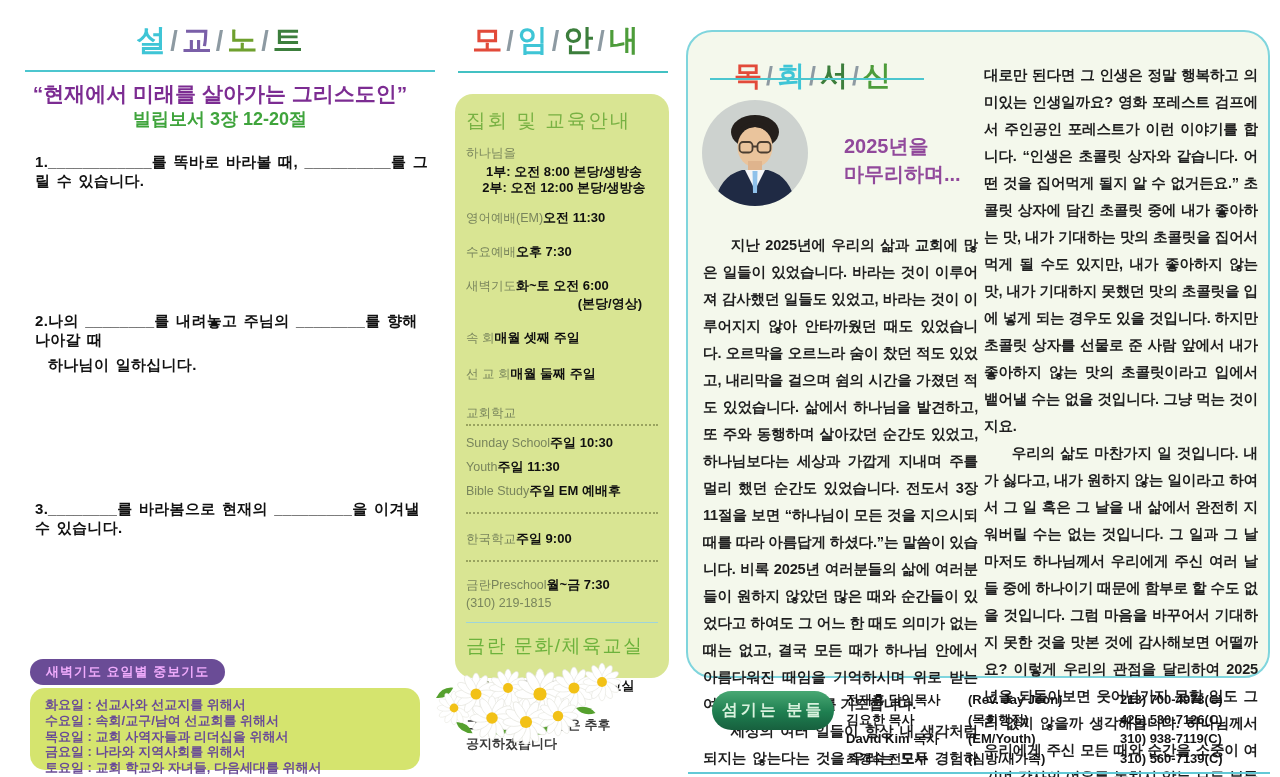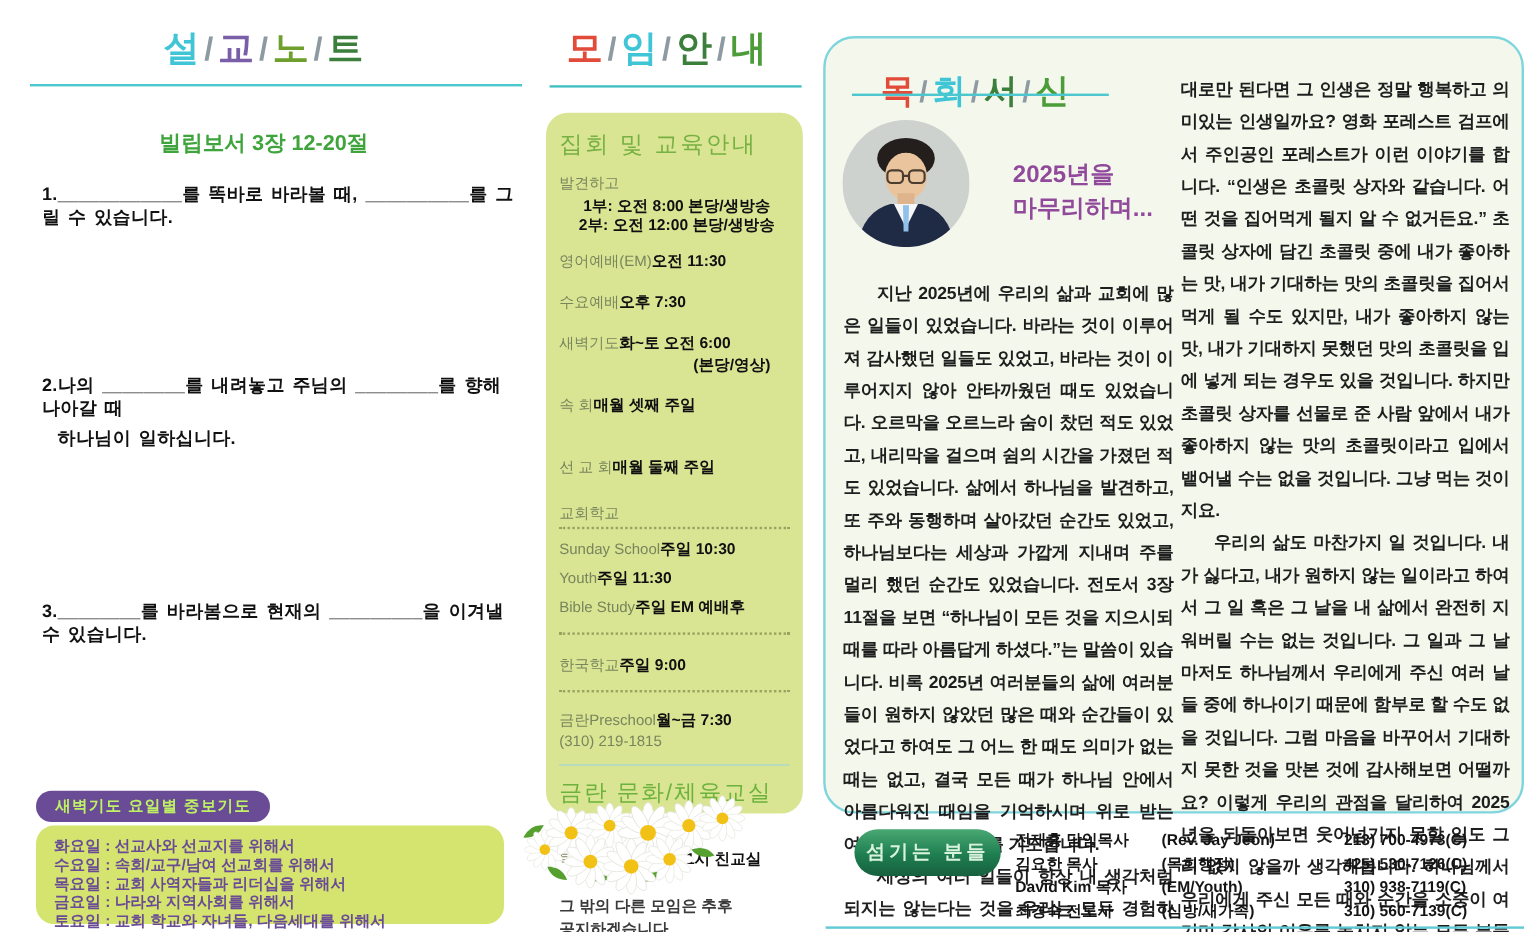--- a/index.html
+++ b/index.html
@@ -16,21 +16,21 @@
   
   .hdr-left{left:0;top:22;width:440px;text-align:center;}
   .sermon-title{position:absolute;left:0;top:80px;width:440px;text-align:center;
                 font-size:21px;font-weight:bold;color:#7c2c92;}
   .sermon-subtitle{position:absolute;left:0;top:107px;width:440px;text-align:center;
                    font-size:18px;font-weight:bold;color:#3fa43c;}
   .item{position:absolute;left:35px;width:400px;font-size:15px;font-weight:bold;
         color:#111;word-spacing:2px;letter-spacing:.3px;}
   .item .line2{padding-left:13px;margin-top:6px;}
   .prayer-badge{position:absolute;left:30px;top:659px;display:inline-block;background:#6a4c96;
-        color:#bef264;font-size:13px;font-weight:bold;padding:4px 16px;border-radius:14px;letter-spacing:1px;}
+        color:#f0abfc;font-size:13px;font-weight:bold;padding:4px 16px;border-radius:14px;letter-spacing:1px;}
   .prayer-box{position:absolute;left:30px;top:688px;width:390px;height:82px;background:#d5e46e;
         border-radius:15px;box-sizing:border-box;padding:9px 0 0 15px;}
   .p-line{font-size:13px;font-weight:bold;color:#6a4c96;line-height:15.8px;}
 
   
   .hdr-mid{left:440px;top:22;width:232px;text-align:center;}
   .rule-mid{left:458px;top:71px;width:210px;background:#43c1c3;}
   .g-panel{position:absolute;left:455px;top:94px;width:214px;height:584px;background:#d9e593;
         border-radius:18px;box-sizing:border-box;padding:13px 11px;}
   .g-title{font-size:19.5px;color:#78b143;letter-spacing:2px;margin-bottom:11px;font-weight:500;}
@@ -38,21 +38,21 @@
   .g-val{font-size:13px;font-weight:bold;color:#101010;}
   .g-row{display:flex;align-items:baseline;}
   .g-ind{padding-left:4px;font-size:13px;font-weight:bold;color:#101010;line-height:15.5px;text-align:center;}
   .g-right{text-align:right;padding-right:16px;font-size:13px;font-weight:bold;color:#101010;}
   .dotted{border-bottom:2px dotted #99a35f;height:0;}
   .cyanline{border-top:1px solid #9fd4da;height:0;}
   .culture{font-size:19px;color:#6db23c;letter-spacing:1.5px;font-weight:500;}
   .notice{font-size:13px;font-weight:bold;color:#3a3a3a;line-height:19px;white-space:pre-line;}
   .mt2{margin-top:2px}.mt6{margin-top:6px}.mt8{margin-top:8px}
   .mt10{margin-top:10px}.mt12{margin-top:12px}.mt14{margin-top:14px}.mt16{margin-top:16px}
-  .mt18{margin-top:33px}.mt20{margin-top:20px}.mt22{margin-top:22px}
+  .mt18{margin-top:18px}.mt20{margin-top:20px}.mt22{margin-top:22px}
 
   .flowers{position:absolute;left:436px;top:660px;z-index:5;}
 
   
   .letter-panel{position:absolute;left:686px;top:30px;width:584px;height:648px;box-sizing:border-box;
         border:2px solid #7fd5dd;border-radius:26px;background:#f4f8ec;}
   .l-hdr{position:absolute;left:46px;top:6px;font-size:28px;font-weight:bold;letter-spacing:1px;white-space:nowrap;}
   .l-hdr .sep{color:#8d9aa2;padding:0 3px;font-size:25px;font-weight:bold;}
   .l-rule{position:absolute;left:22px;top:46px;width:214px;height:2px;background:#4cc6cf;}
   .avatar{position:absolute;left:14px;top:68px;width:106px;height:106px;}
@@ -78,20 +78,21 @@
   .bottom-line{position:absolute;left:688px;top:772px;width:582px;height:2px;background:#62c9d6;}
 </style>
 </head>
 <body>
 
 <div class="page">
 
   <h1 class="hdr hdr-left"><span class="ch-cyan">설</span><span class="sep">/</span><span class="ch-purple">교</span><span class="sep">/</span><span class="ch-olive">노</span><span class="sep">/</span><span class="ch-dgreen">트</span></h1>
   <div class="rule" style="left:25px;top:70px;width:410px;"></div>
 
+  <div class="sermon-title">“현재에서 미래를 살아가는 그리스도인”</div>
   <div class="sermon-subtitle">빌립보서 3장 12-20절</div>
 
   <div class="item" style="top:153px;">
     <span>1.____________를 똑바로 바라볼 때, __________를 그릴 수 있습니다.</span>
   </div>
   <div class="item" style="top:312px;">
     <div>2.나의 ________를 내려놓고 주님의 ________를 향해 나아갈 때</div>
     <div class="line2">하나님이 일하십니다.</div>
   </div>
   <div class="item" style="top:500px;">
@@ -106,21 +107,21 @@
     <div class="p-line">금요일 : 나라와 지역사회를 위해서</div>
     <div class="p-line">토요일 : 교회 학교와 자녀들, 다음세대를 위해서</div>
   </div>
 
   <h1 class="hdr hdr-mid"><span class="ch-red">모</span><span class="sep">/</span><span class="ch-cyan">임</span><span class="sep">/</span><span class="ch-dgreen">안</span><span class="sep">/</span><span class="ch-green">내</span></h1>
   <div class="rule rule-mid"></div>
 
   <div class="g-panel">
     <div class="g-title">집회 및 교육안내</div>
 
-    <div class="g-label">발견하고</div>
+    <div class="g-label">하나님을</div>
     <div class="g-ind mt2">1부: 오전  8:00 본당/생방송</div>
     <div class="g-ind">2부: 오전 12:00 본당/생방송</div>
 
     <div class="g-row mt14">
       <span class="g-label">영어예배(EM)</span>
       <span class="g-val">오전 11:30</span>
     </div>
     <div class="g-row mt16">
       <span class="g-label">수요예배</span>
       <span class="g-val">오후  7:30</span>

